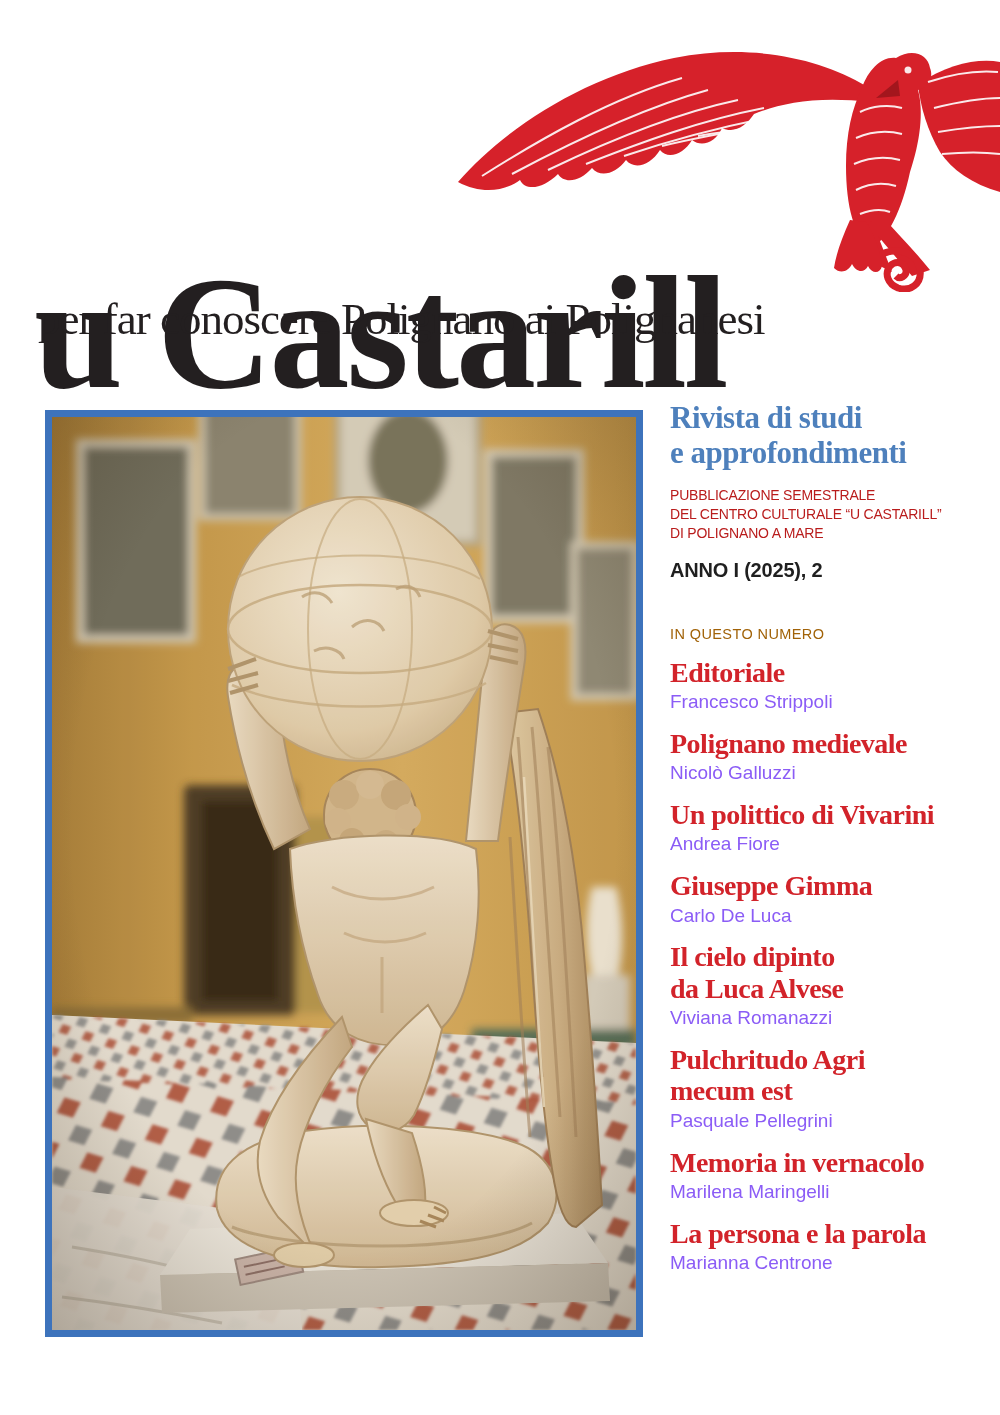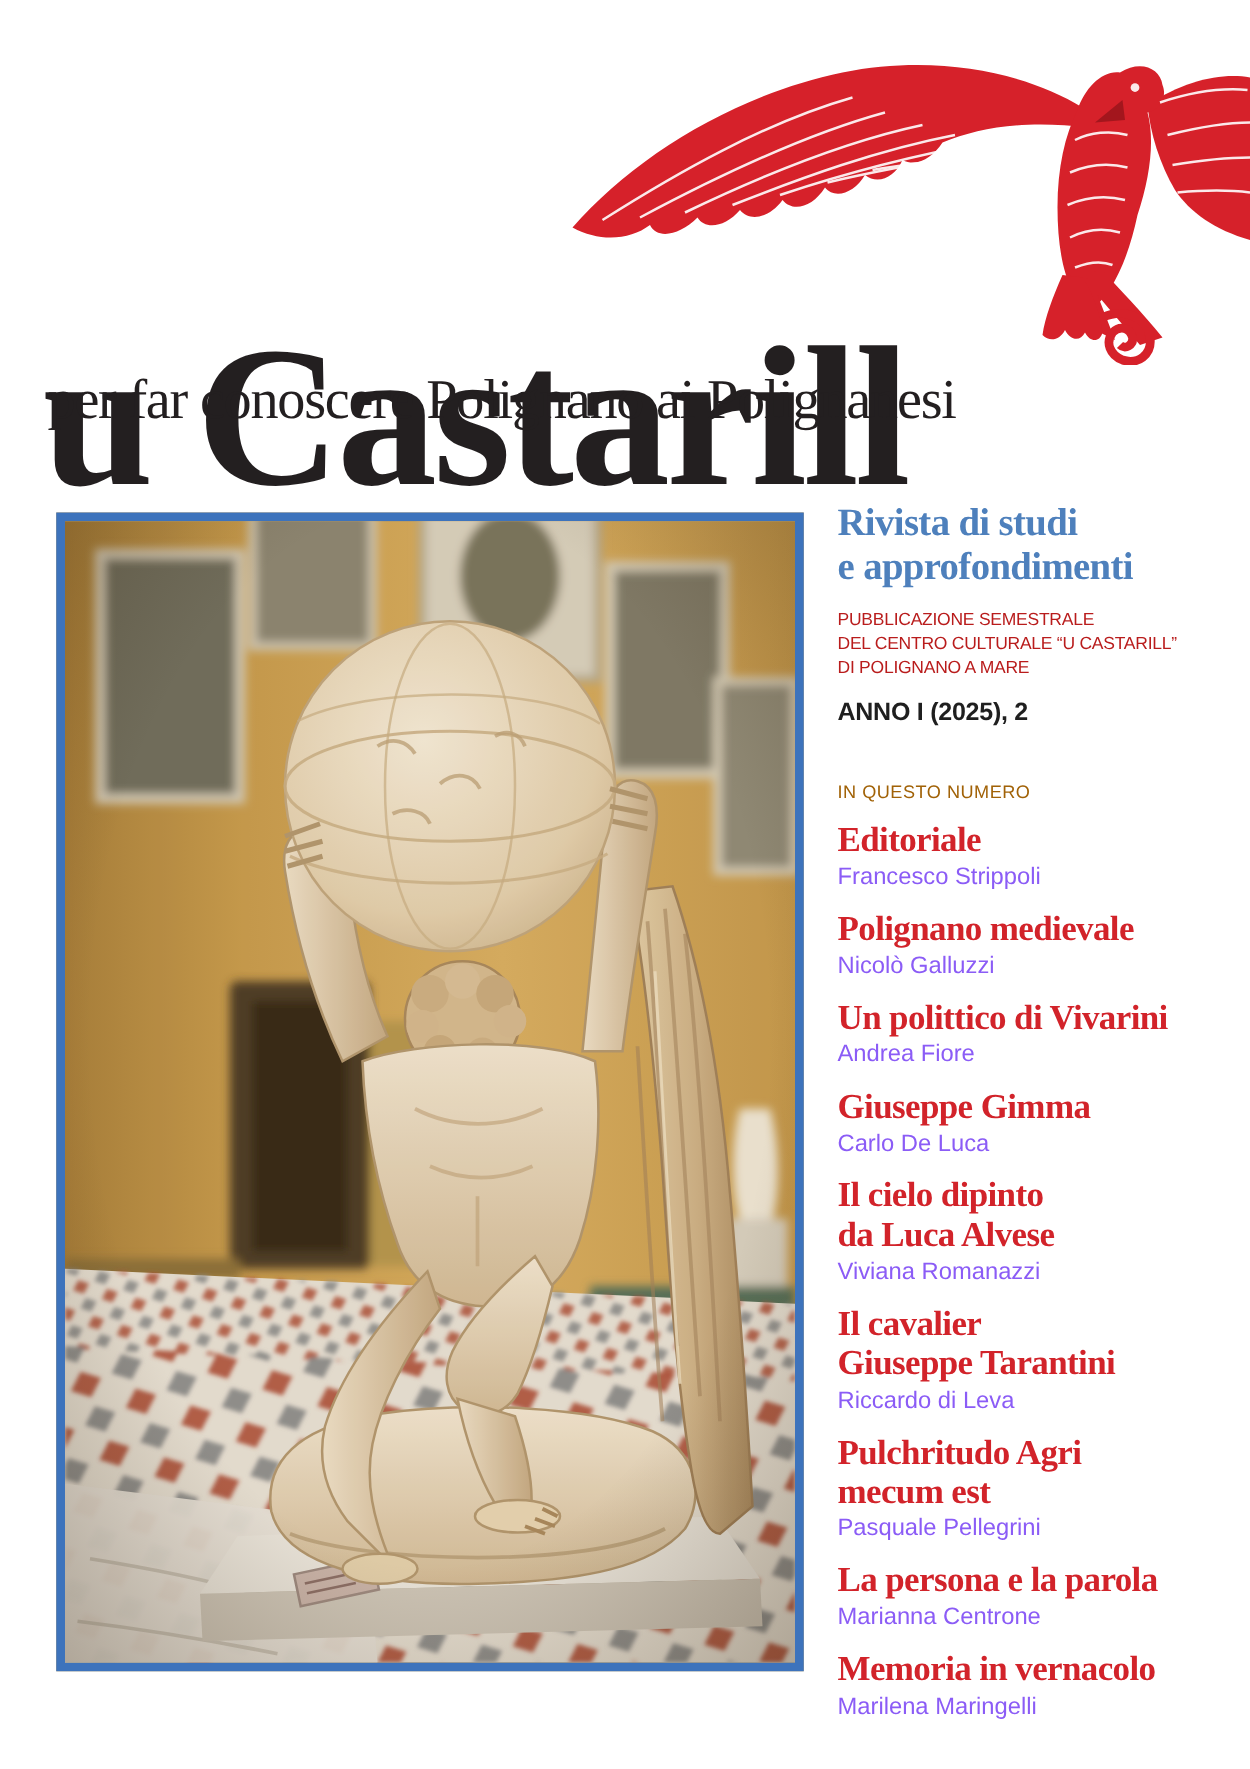--- a/index.html
+++ b/index.html
@@ -307,32 +307,27 @@
     <div class="article">
       <h3 class="article-title">Giuseppe Gimma</h3>
       <p class="article-author">Carlo De Luca</p>
     </div>
     <div class="article">
       <h3 class="article-title">Il cielo dipinto
 da Luca Alvese</h3>
       <p class="article-author">Viviana Romanazzi</p>
     </div>
     <div class="article">
-      <h3 class="article-title">Il cavalier
-Giuseppe Tarantini</h3>
-      <p class="article-author">Riccardo di Leva</p>
-    </div>
-    <div class="article">
       <h3 class="article-title">Pulchritudo Agri
 mecum est</h3>
       <p class="article-author">Pasquale Pellegrini</p>
     </div>
     <div class="article">
+      <h3 class="article-title">Memoria in vernacolo</h3>
+      <p class="article-author">Marilena Maringelli</p>
+    </div>
+    <div class="article">
       <h3 class="article-title">La persona e la parola</h3>
       <p class="article-author">Marianna Centrone</p>
     </div>
-    <div class="article">
-      <h3 class="article-title">Memoria in vernacolo</h3>
-      <p class="article-author">Marilena Maringelli</p>
-    </div>
   </aside>
 
 </div>
 
 </body></html>

